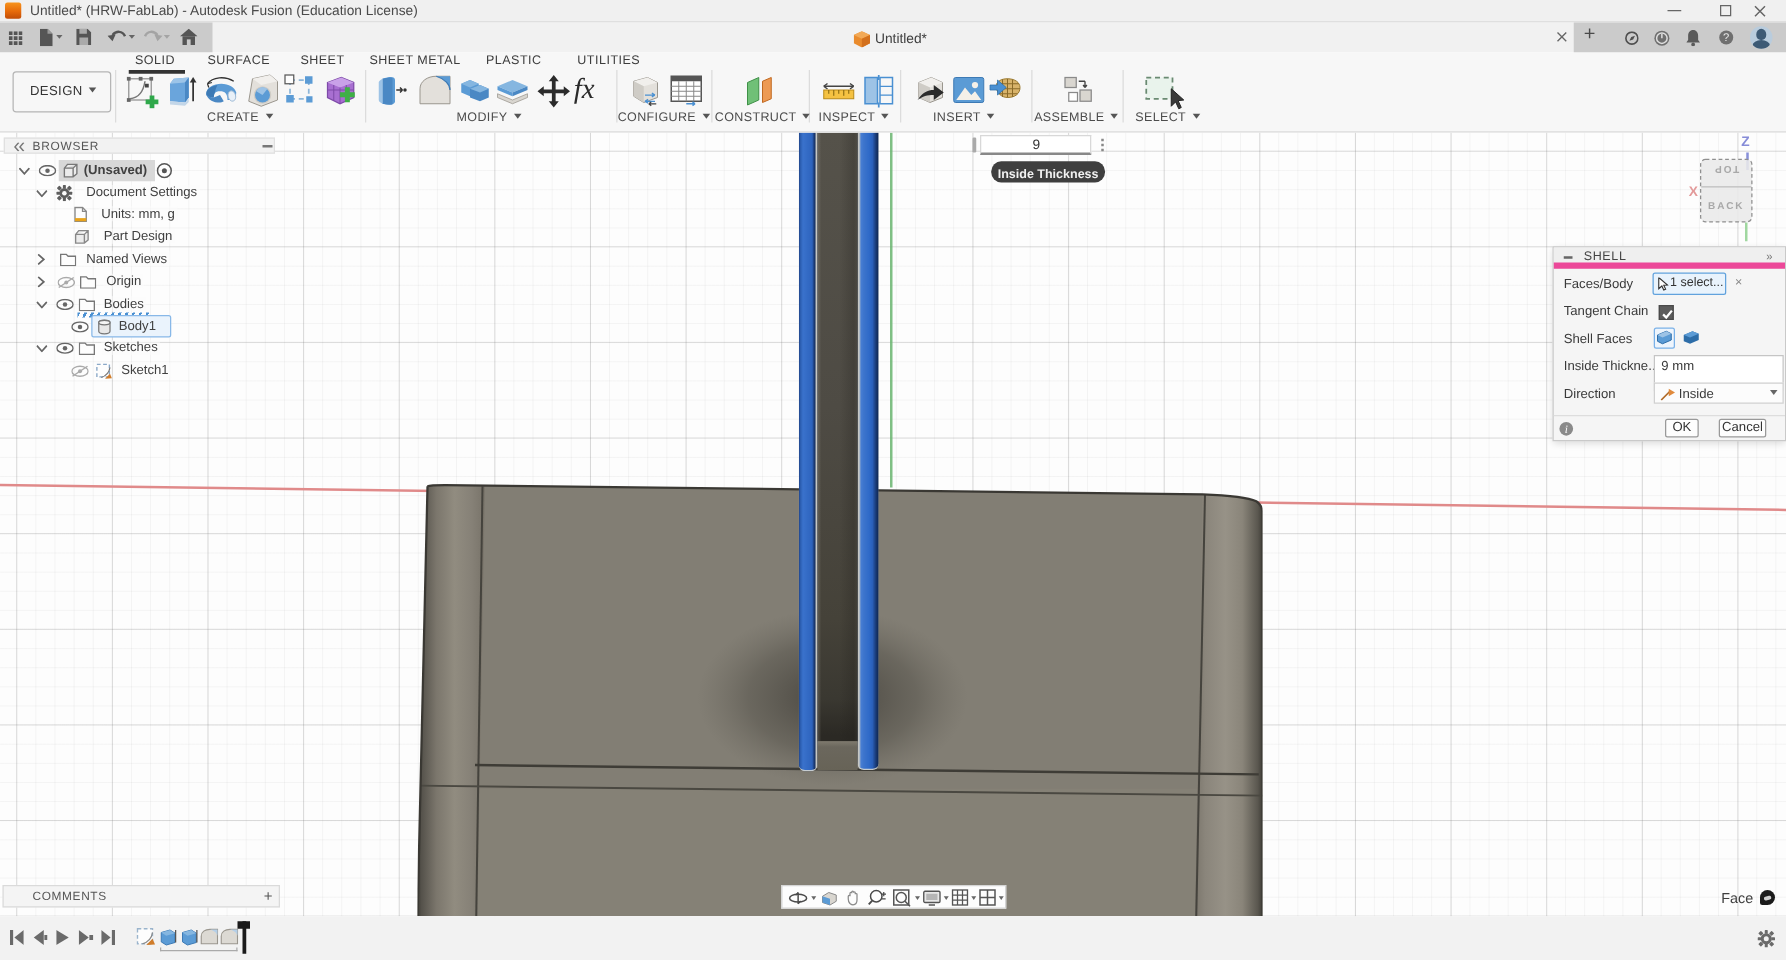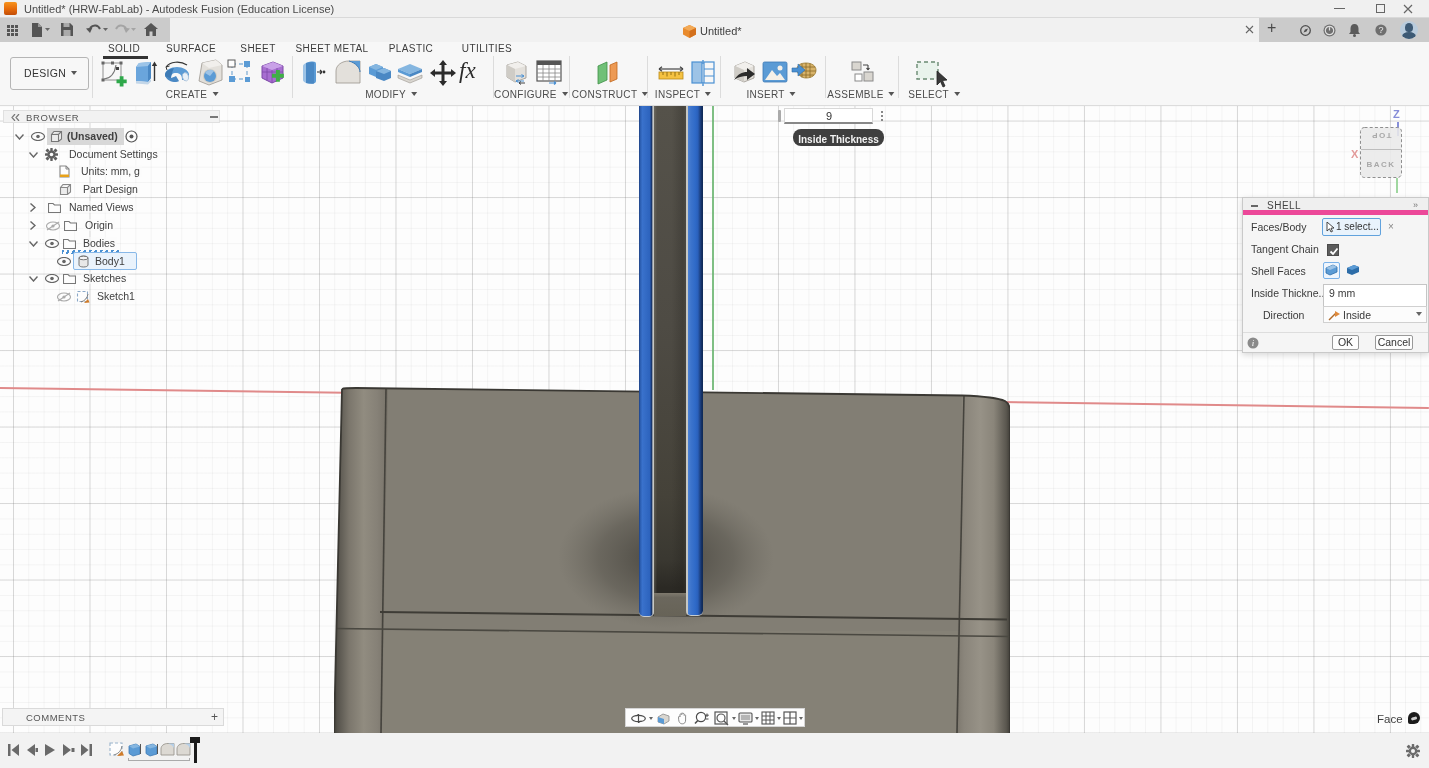--- a/index.html
+++ b/index.html
@@ -255,21 +255,21 @@
     <div class="abs" style="left:103px;top:66px;width:14px;height:13px;">
       <svg width="14" height="13">
           <path d="M1 4 L8 1 L13 3 L13 8 L6 11 L1 9 z" fill="#2d6da8"></path>
           <path d="M1 4 L8 1 L13 3 L6 6 z" fill="#5b9bd5"></path>
         </svg>
     </div>
     <div class="abs" style="left:8px;top:89px;">Inside Thickne...</div>
     <div class="abs" style="left:80px;top:86px;width:104px;height:29px;background:#fff;border:1px solid #c5c5c5;">
       <div class="abs" style="left:5px;top:1.5px;">9 mm</div>
     </div>
-    <div class="abs" style="left:20px;top:111px;">Direction</div>
+    <div class="abs" style="left:8px;top:111px;">Direction</div>
     <div class="abs" style="left:80px;top:108px;width:104px;height:17px;background:#fcfcfc;border:1px solid #d0d0d0;">
       <svg class="abs" style="left:4px;top:3px;" width="12" height="11">
           <path d="M1 10 L8 3" stroke="#b06a28" stroke-width="1.4"></path>
           <path d="M7 1 L12 4 L7 7 z" fill="#e08a3c"></path>
         </svg>
       <div class="abs" style="left:19px;top:1.5px;">Inside</div>
       <div class="abs" style="left:92px;top:5px;width:0;height:0;border-left:3.5px solid transparent;border-right:3.5px solid transparent;border-top:4.5px solid #666;"></div>
     </div>
     <div class="abs" style="left:0;top:134px;width:100%;height:1px;background:#ddd;"></div>
     <svg class="abs" style="left:4px;top:139px;" width="12" height="12">

